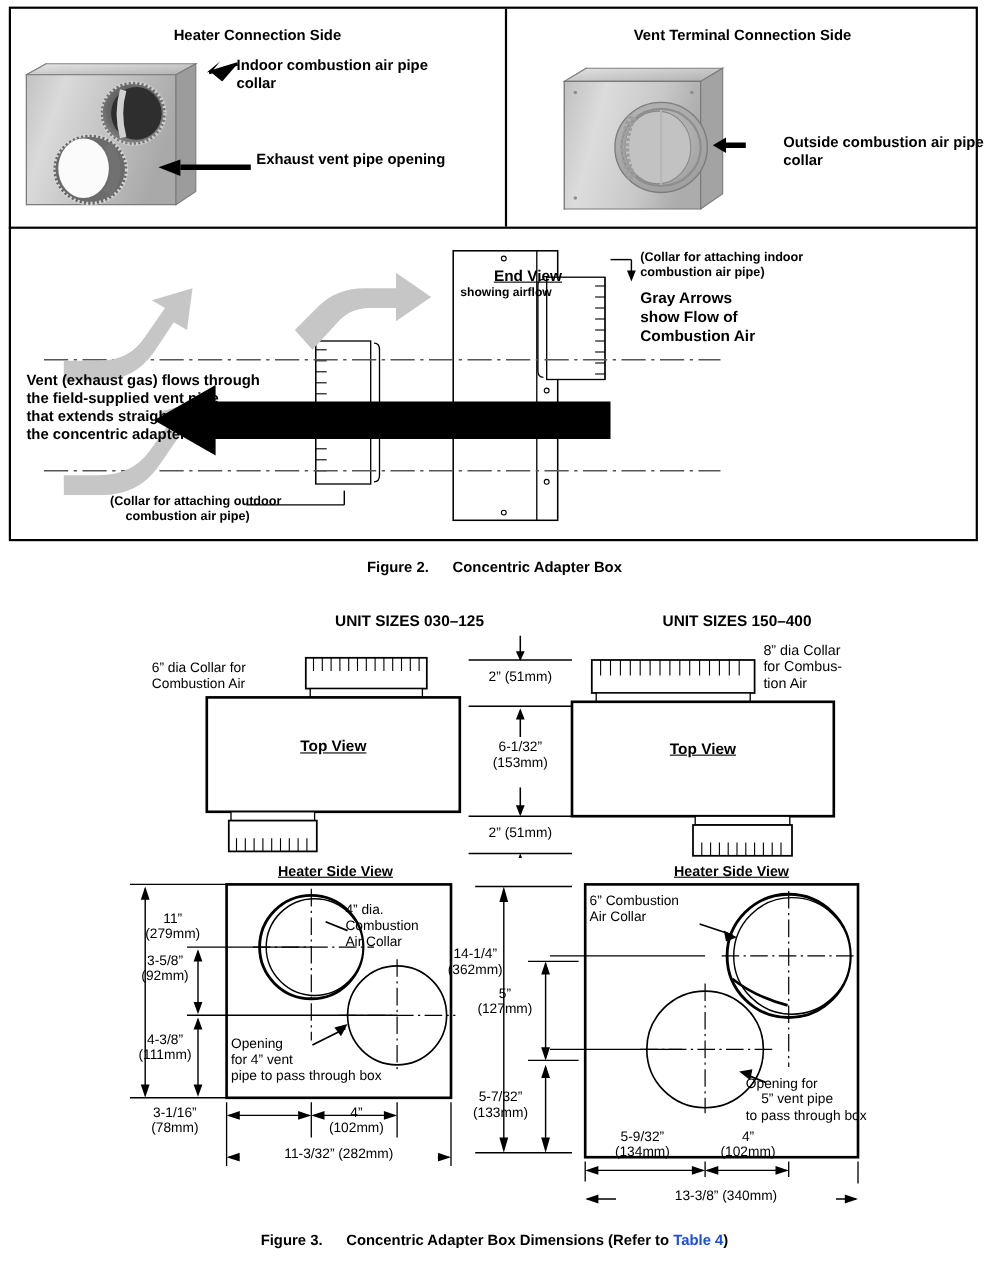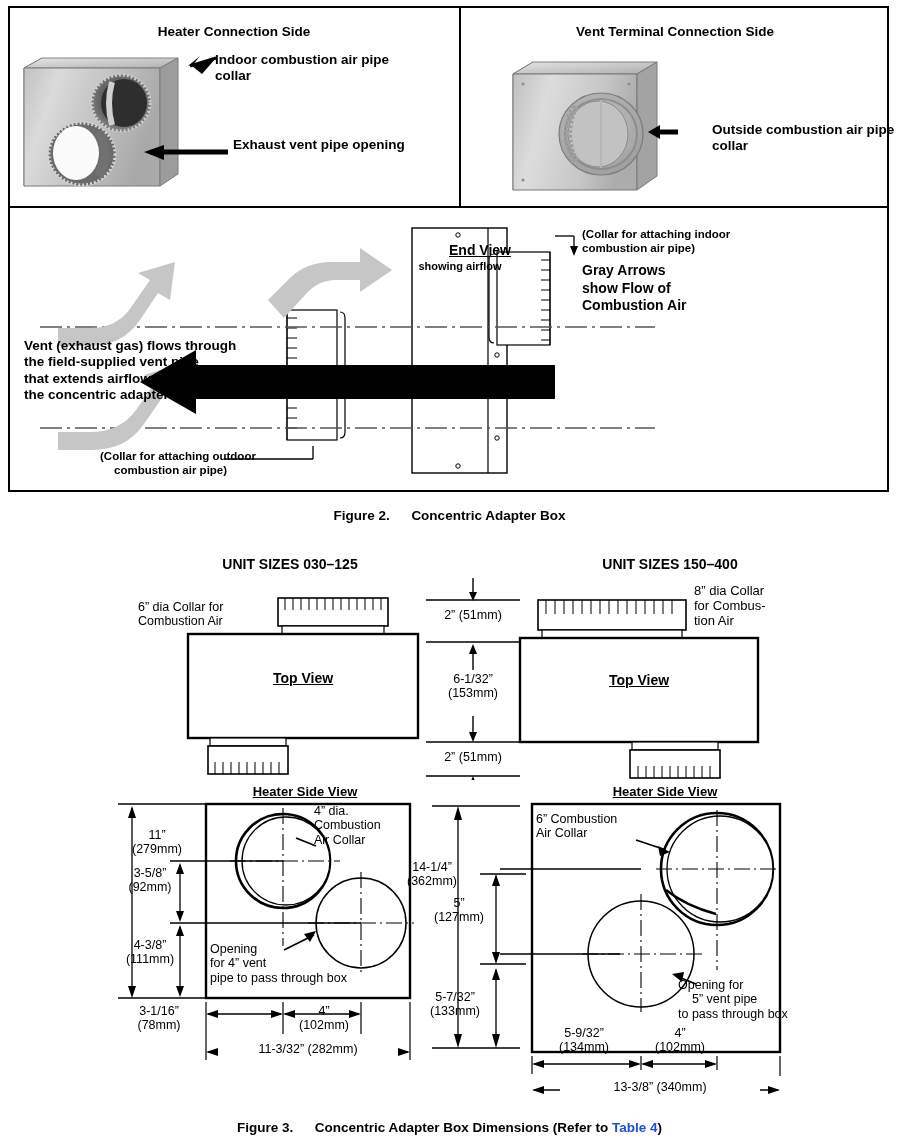--- a/index.html
+++ b/index.html
@@ -220,37 +220,37 @@
 
   <div class="abs" style="left:572px;top:52px;width:200px;font-size:14px;font-weight:bold;line-height:1.25;">
     <div>Gray Arrows</div>
     <div>show Flow of</div>
     <div>Combustion Air</div>
   </div>
 
   <div class="abs" style="left:14px;top:128px;width:260px;font-size:13.5px;font-weight:bold;line-height:1.22;">
     <div>Vent (exhaust gas) flows through</div>
     <div>the field-supplied vent pipe</div>
-    <div>that extends airflow through</div>
+    <div>that extends straight indoor</div>
     <div>the concentric adapter box.</div>
   </div>
 
   <div class="abs" style="left:90px;top:240px;width:230px;font-size:11.5px;font-weight:bold;line-height:1.2;">
     <div>(Collar for attaching outdoor</div>
     <div style="margin-left:14px;">combustion air pipe)</div>
   </div>
 </div>
 
 <div class="abs" style="left:0;top:508px;width:899px;text-align:center;font-size:13.5px;font-weight:bold;">
   <span>Figure 2.</span>
   <span style="display:inline-block;width:14px;"></span>
   <span>Concentric Adapter Box</span>
 </div>
 
-<div class="abs hdr" style="left:140px;top:556px;width:300px;">UNIT SIZES 030–125</div>
+<div class="abs hdr" style="left:140px;top:556px;width:300px;text-align:right;">UNIT SIZES 030–125</div>
 <div class="abs hdr" style="left:520px;top:556px;width:300px;">UNIT SIZES 150–400</div>
 
 <div class="abs" style="left:130px;top:588px;width:290px;height:190px;">
   <svg width="290" height="190">
 
     <rect x="148" y="10" width="110" height="28" fill="#fff" stroke="#000" stroke-width="1.6"></rect>
     <g stroke="#000" stroke-width="1">
       <line x1="155" y1="10" x2="155" y2="22"></line>
         <line x1="163" y1="10" x2="163" y2="22"></line>
       <line x1="171" y1="10" x2="171" y2="22"></line>
@@ -425,21 +425,21 @@
   </div>
   <div class="abs dim-txt" style="left:2px;top:68px;width:60px;">
     <div>3-5/8”</div>
     <div>(92mm)</div>
   </div>
   <div class="abs dim-txt" style="left:2px;top:140px;width:60px;">
     <div>4-3/8”</div>
     <div>(111mm)</div>
   </div>
 
-  <div class="abs dim-txt" style="left:196px;top:6px;width:104px;text-align:left;font-size:12.5px;">
+  <div class="abs dim-txt" style="left:196px;top:22px;width:104px;text-align:left;font-size:12.5px;">
     <div>4” dia.</div>
     <div>Combustion</div>
     <div>Air Collar</div>
   </div>
 
   <div class="abs dim-txt" style="left:92px;top:144px;width:200px;text-align:left;font-size:12.5px;">
     <div>Opening</div>
     <div>for 4” vent</div>
     <div>pipe to pass through box</div>
   </div>

